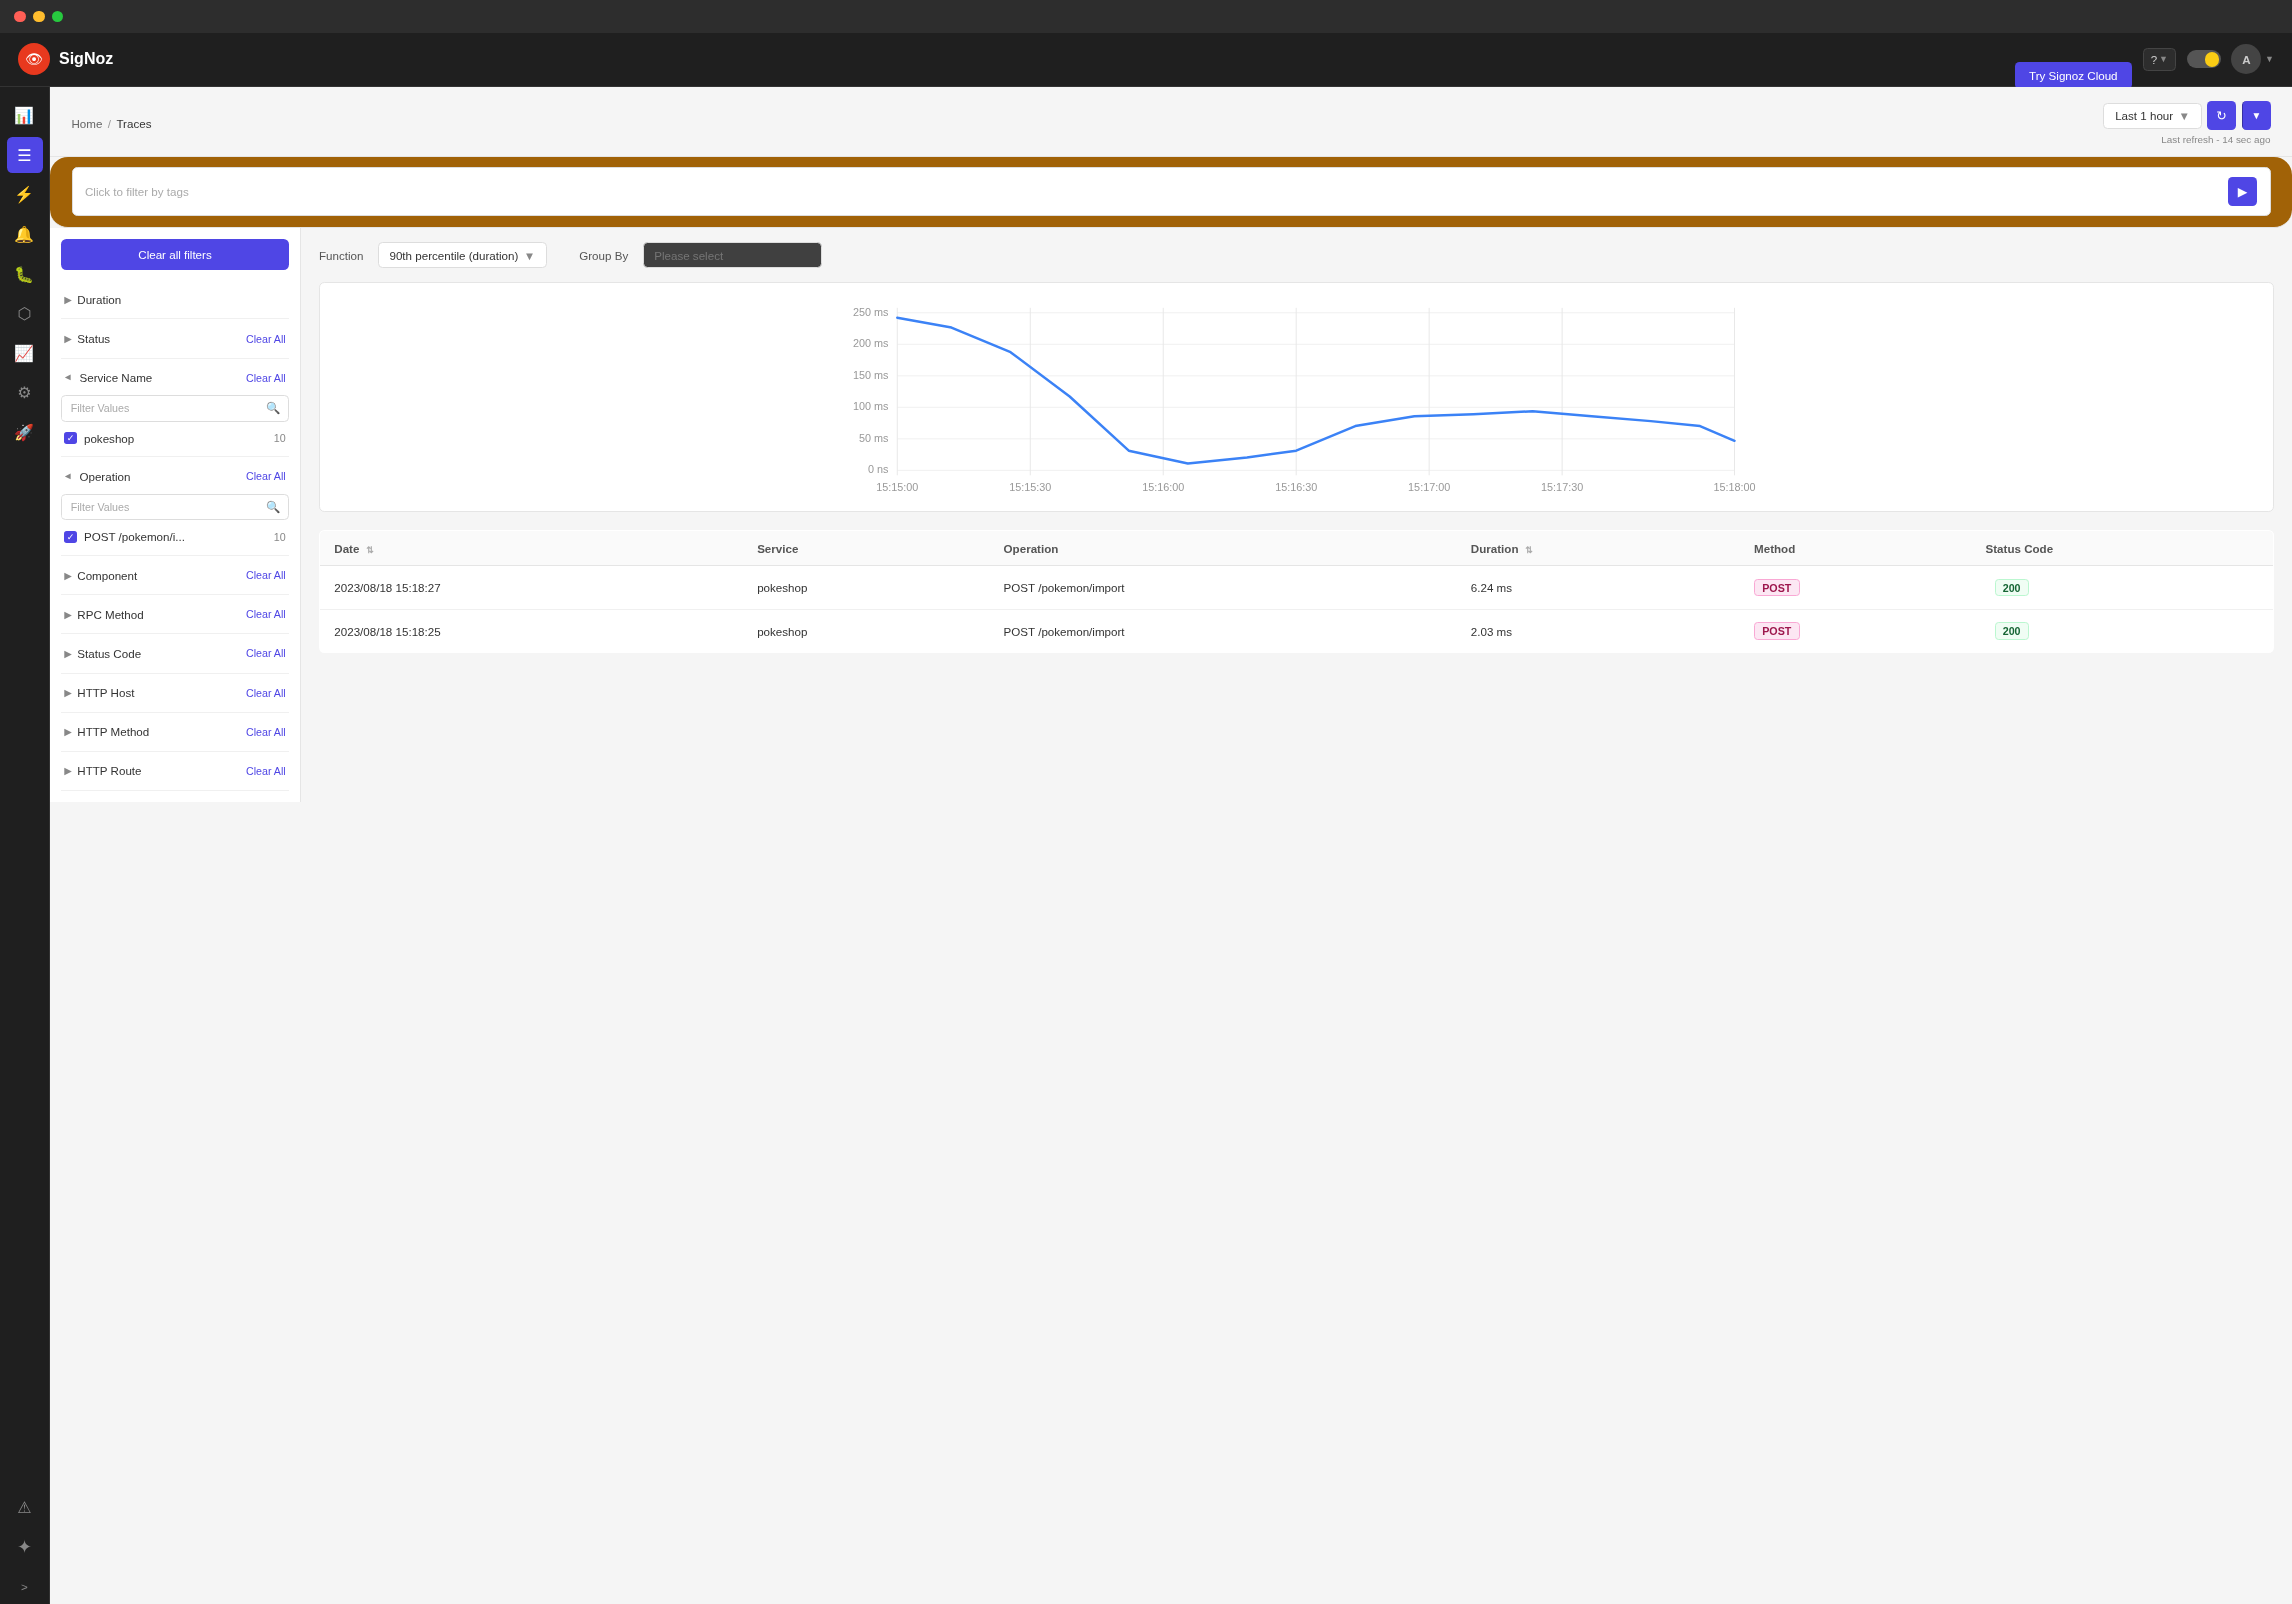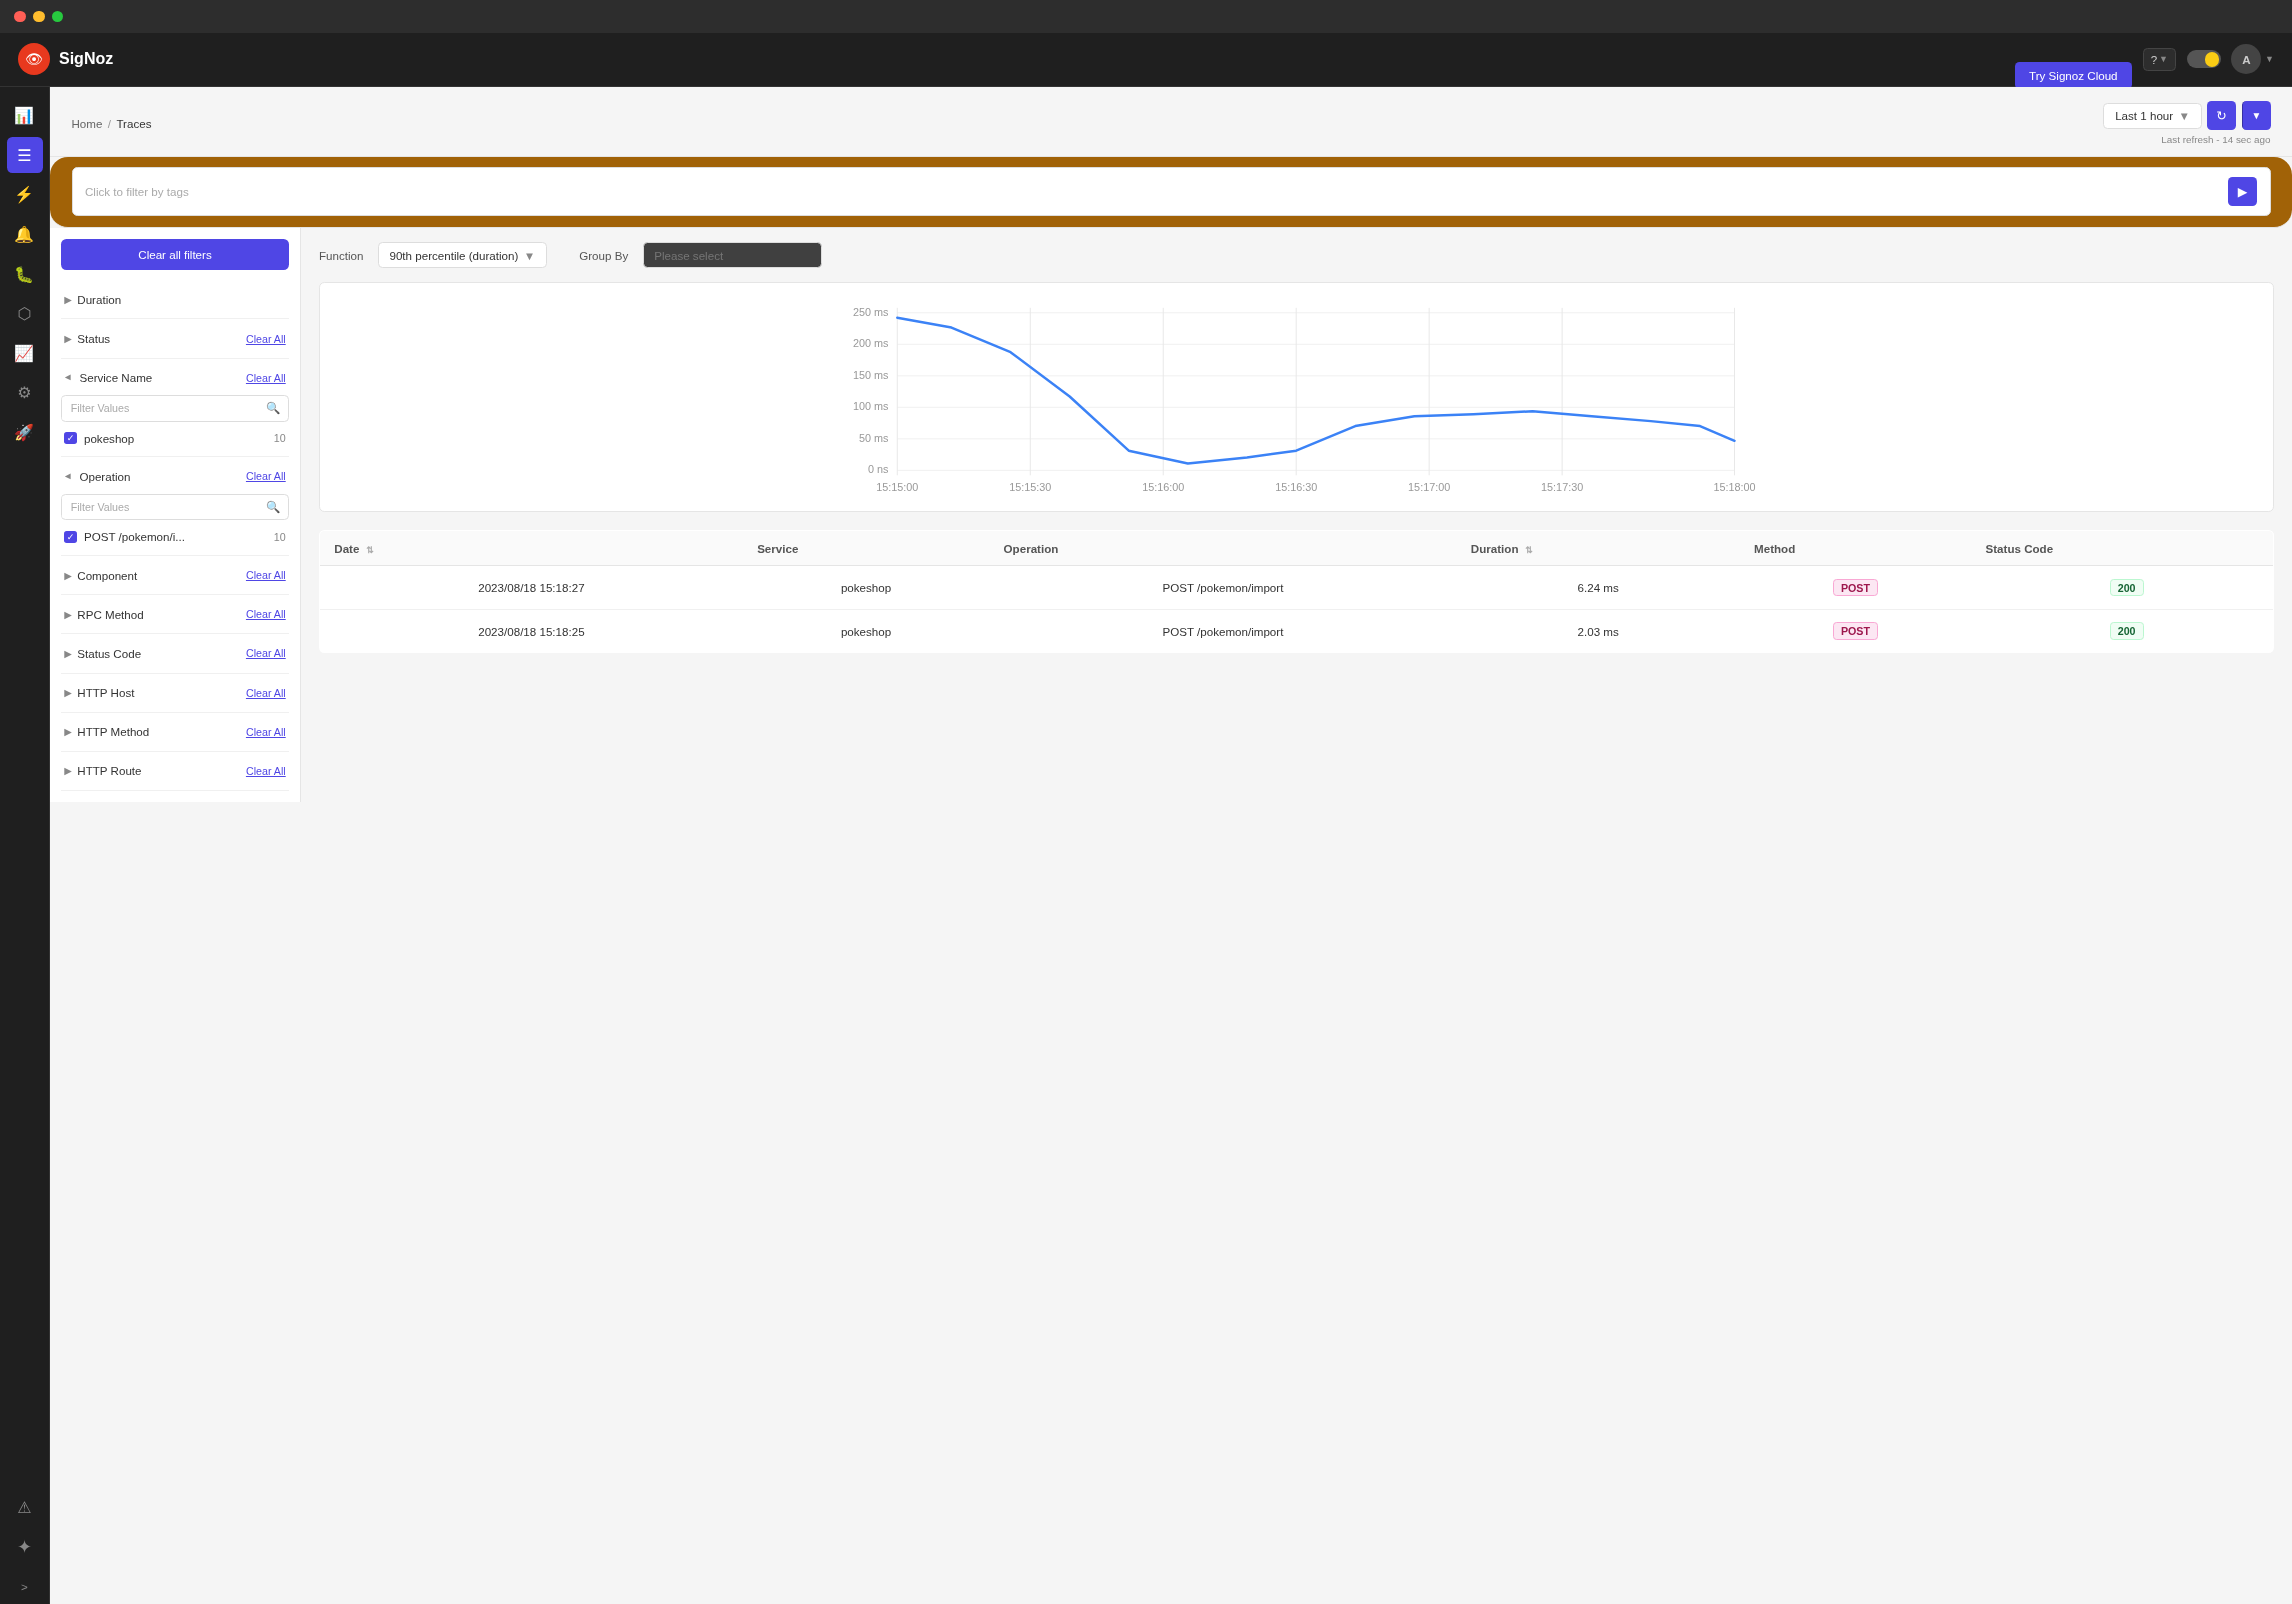--- a/index.html
+++ b/index.html
@@ -61,21 +61,21 @@
 
     
     .left-panel { width: 251px; min-width: 251px; background: white; border-right: 0.9px solid #e5e5e5; padding: 10.7px; overflow-y: auto; }
     .btn-clear-all-filters { background: #4f46e5; color: white; border: none; width: 100%; padding: 9px; border-radius: 5.4px; cursor: pointer; font-size: 11.6px; font-weight: 500; margin-bottom: 10.7px; }
 
     .filter-section { border-bottom: 0.9px solid #f0f0f0; padding: 7.2px 0; }
     .filter-header { display: flex; align-items: center; justify-content: space-between; padding: 5.4px 3.6px; cursor: pointer; }
     .filter-title { display: flex; align-items: center; gap: 5.4px; font-weight: 500; color: #333; font-size: 11.6px; }
     .filter-chevron { color: #888; font-size: 9.9px; }
     .filter-chevron.open { transform: rotate(90deg); }
-    .clear-all-link { color: #4f46e5; font-size: 10.7px; cursor: pointer; background: none; border: none; text-decoration: underline; }
+    .clear-all-link { color: #4f46e5; font-size: 10.7px; cursor: pointer; background: none; border: none; }
 
     .filter-search { display: flex; align-items: center; border: 0.9px solid #ddd; border-radius: 4.5px; overflow: hidden; margin: 5.4px 0; }
     .filter-search input { flex: 1; border: none; outline: none; padding: 5.4px 9px; font-size: 10.7px; color: #333; }
     .filter-search input::placeholder { color: #aaa; }
     .filter-search-icon { padding: 5.4px 7.2px; color: #888; font-size: 11.6px; }
 
     .filter-item { display: flex; align-items: center; justify-content: space-between; padding: 4.5px 3.6px; }
     .filter-item-left { display: flex; align-items: center; gap: 7.2px; }
     .checkbox { width: 12.5px; height: 12.5px; background: #4f46e5; border-radius: 2.7px; display: flex; align-items: center; justify-content: center; color: white; font-size: 9px; cursor: pointer; }
     .filter-item-label { color: #333; font-size: 11.6px; }
@@ -92,21 +92,21 @@
     .group-by-input { background: #404040; border: 0.9px solid #ddd; border-radius: 4.5px; padding: 5.4px 10.7px; font-size: 11.6px; color: #aaa; width: 179px; }
 
     .chart-wrap { background: white; border: 0.9px solid #e5e5e5; border-radius: 5.4px; padding: 14.3px; margin-bottom: 18px; }
 
     svg.chart { width: 100%; height: 197px; }
 
     
     .trace-table { width: 100%; border-collapse: collapse; background: white; border: 0.9px solid #e5e5e5; border-radius: 5.4px; overflow: hidden; }
     .trace-table th { padding: 10.7px 14.3px; text-align: left; font-weight: 600; color: #555; font-size: 11.6px; border-bottom: 1.8px solid #e5e5e5; background: #fafafa; cursor: pointer; }
     .trace-table th .sort-icon { color: #aaa; font-size: 9px; margin-left: 3.6px; }
-    .trace-table td { padding: 12.5px 14.3px; border-bottom: 0.9px solid #f0f0f0; font-size: 11.6px; color: #333; vertical-align: middle; text-align: center; }
+    .trace-table td { padding: 12.5px 14.3px; border-bottom: 0.9px solid #f0f0f0; font-size: 11.6px; color: #333; vertical-align: middle; }
     .badge-post { background: #fce7f3; color: #9d174d; border: 0.9px solid #f9a8d4; padding: 1.8px 7.2px; border-radius: 3.6px; font-size: 10.7px; font-weight: 600; display: inline-block; }
     .badge-200 { background: #f0fdf4; color: #166534; border: 0.9px solid #bbf7d0; padding: 1.8px 7.2px; border-radius: 3.6px; font-size: 10.7px; font-weight: 600; display: inline-block; margin-left: 9px; }
 
     .help-dropdown { display: flex; align-items: center; gap: 1.8px; background: #2d2d2d; border: 0.9px solid #444; border-radius: 4.5px; padding: 3.6px 7.2px; cursor: pointer; color: #ccc; }
   </style>
 </head>
 <body>
 
 <div class="window-chrome">
   <span class="traffic-light tl-red"></span>

